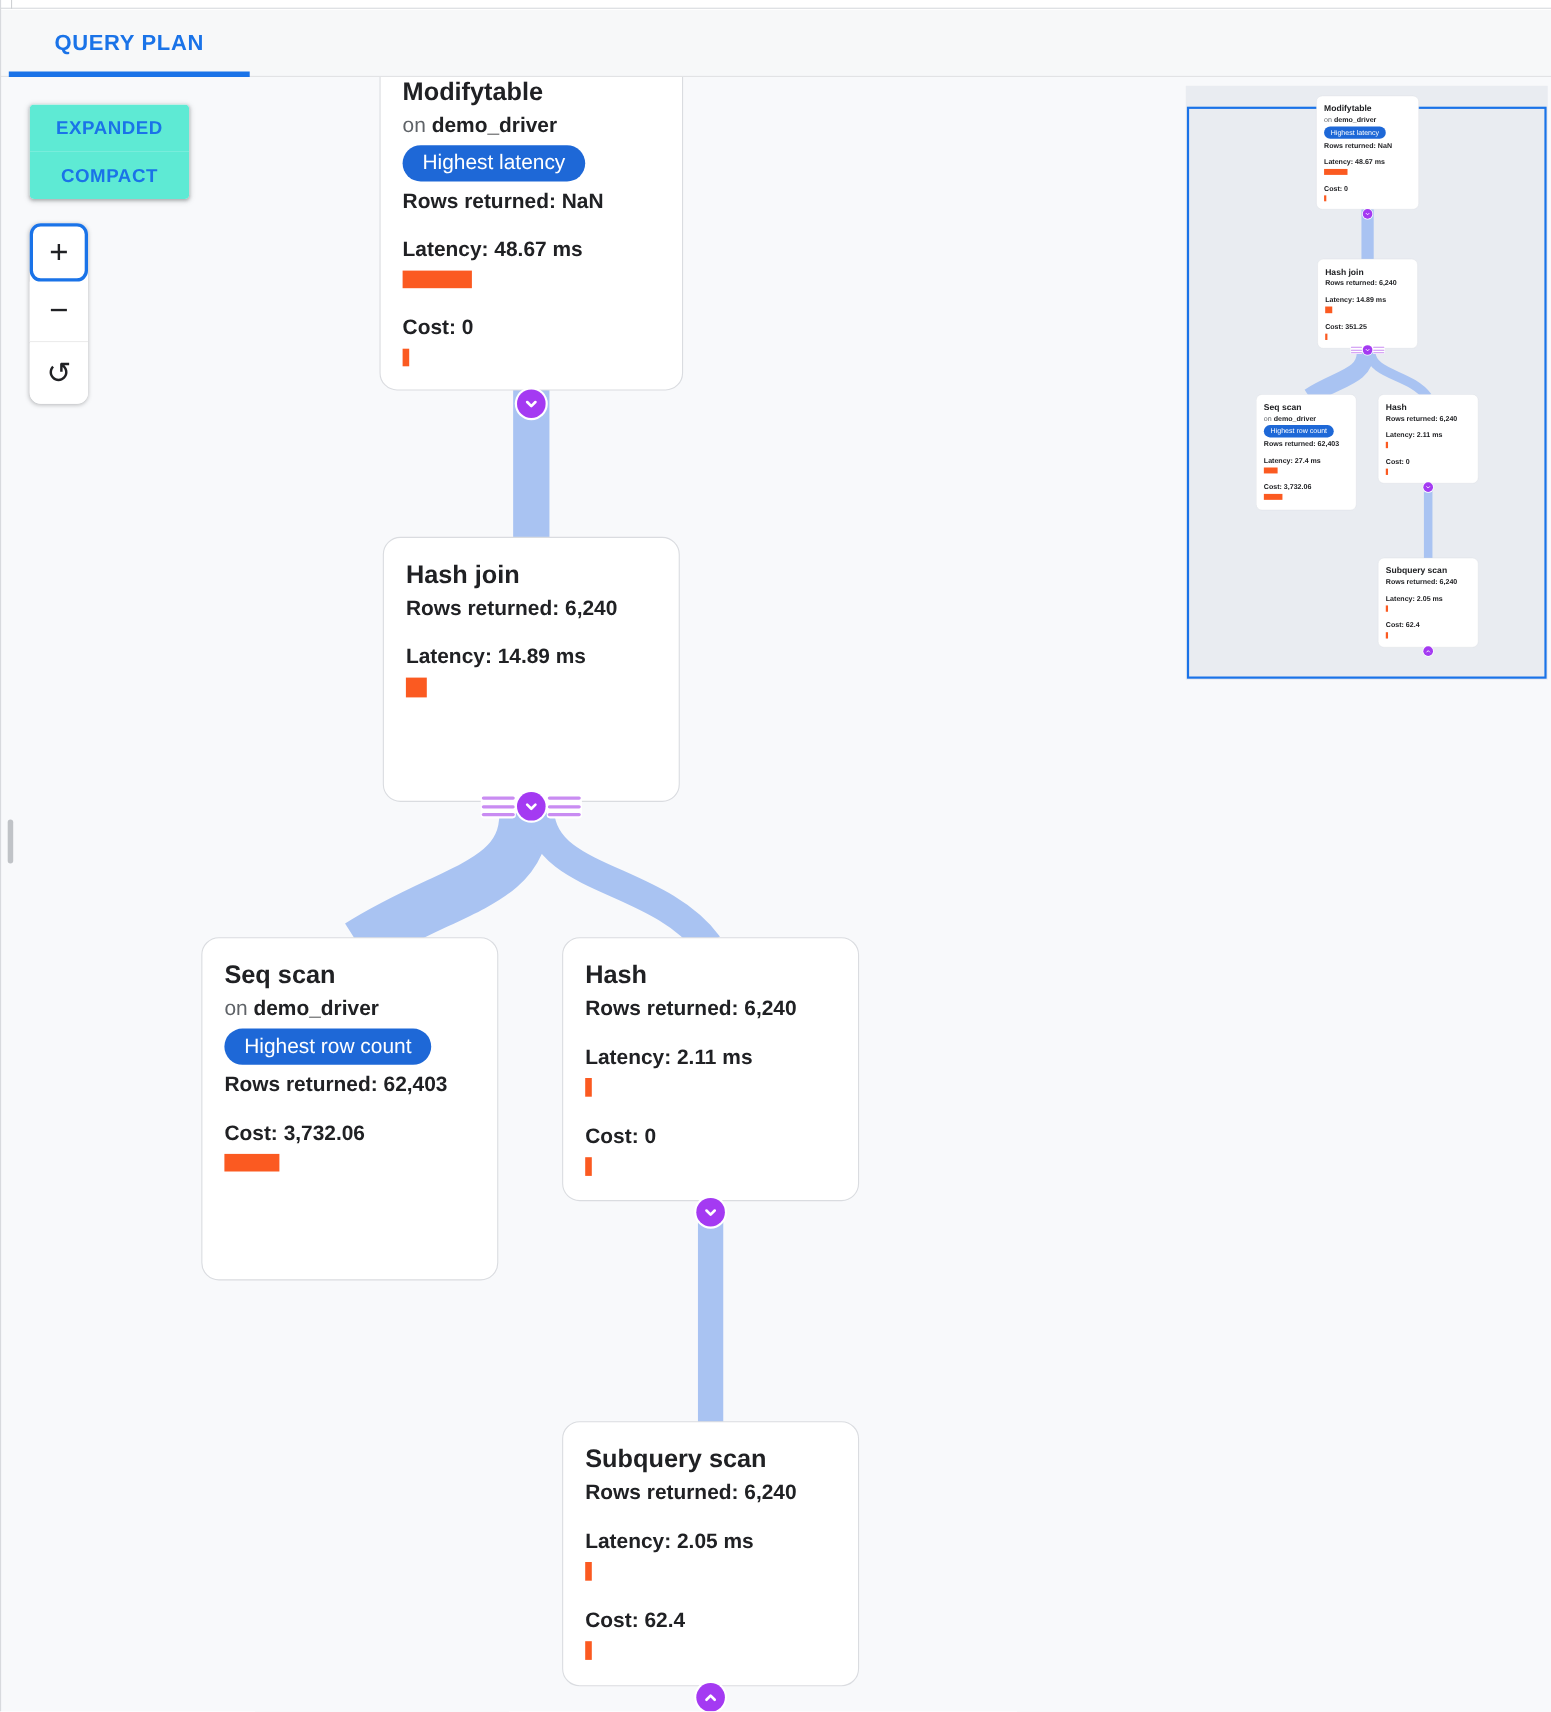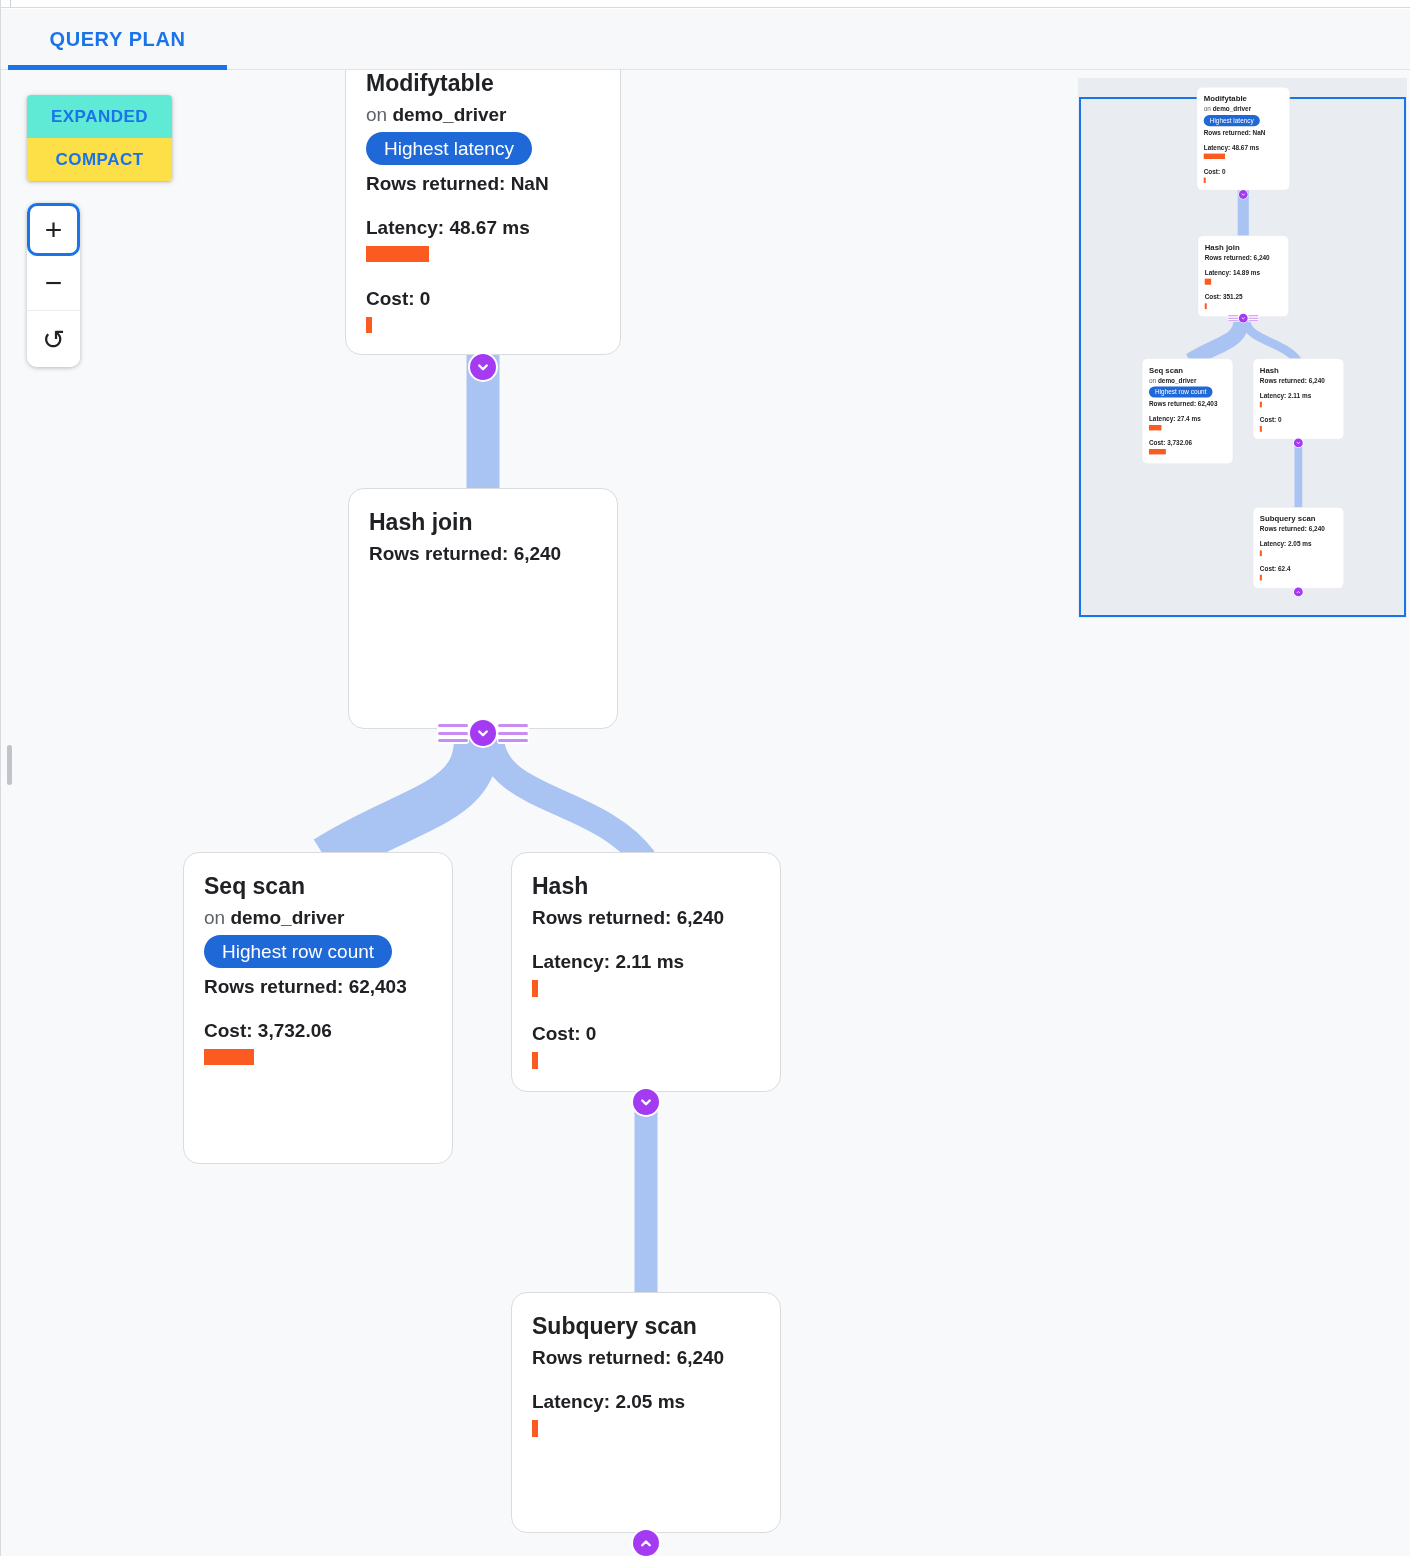--- a/index.html
+++ b/index.html
@@ -63,21 +63,21 @@
   .linegrp { position:absolute; width:32px; height:22px; background:#ffffff; border-radius:3px;
     display:flex; flex-direction:column; justify-content:space-between; padding:2px 1px; z-index:2; }
   .lg-left  { left:437px; top:673px; }
   .lg-right { left:497px; top:673px; }
   .pline { height:3px; background:#c98cf2; border-radius:2px; }
 
   
   .layout-card { position:absolute; left:27px; top:95px; width:145px; background:#ffffff;
     border-radius:4px; box-shadow:0 1px 3px rgba(60,64,67,.3), 0 1px 6px rgba(60,64,67,.15); overflow:hidden; z-index:20; }
   .layout-opt { height:43px; display:flex; align-items:center; justify-content:center;
-    color:#1a73e8; font-size:17px; font-weight:700; letter-spacing:0.5px; cursor:pointer; background:#fde047; }
+    color:#1a73e8; font-size:17px; font-weight:700; letter-spacing:0.5px; cursor:pointer; background:#5eead4; }
   .layout-opt.selected { background:#5eead4; }
 
   
   .zoom-card { position:absolute; left:27px; top:203px; width:53px; height:164px; background:#ffffff;
     border-radius:10px; box-shadow:0 1px 4px rgba(60,64,67,.35); z-index:20; }
   .zoom-btn { width:53px; display:flex; align-items:center; justify-content:center;
     font-size:30px; color:#202124; cursor:pointer; background:#ffffff; }
   .zoom-in { position:absolute; left:0; top:0; height:53px; width:53px; border:3px solid #1a73e8;
     border-radius:10px; z-index:2; }
   .zoom-out { position:absolute; left:0; top:53px; height:55px; border-radius:0;
@@ -149,20 +149,27 @@
           <div class="bar bcost-0"></div>
         </div>
       </div>
 
       <div class="node n-hashjoin">
         <div class="node-title">Hash join</div>
         <div class="node-line">
           <span>Rows returned:</span>
           <span>6,240</span>
         </div>
+        <div class="metric">
+          <div class="node-line">
+            <span>Latency:</span>
+            <span>14.89 ms</span>
+          </div>
+          <div class="bar blat-1"></div>
+        </div>
       </div>
 
       <div class="node n-seqscan">
         <div class="node-title">Seq scan</div>
         <div class="on-line">
           <span class="on-lbl">on</span>
           <span class="tbl-name">demo_driver</span>
         </div>
         <div>
           <span class="badge">Highest row count</span>
@@ -207,20 +214,27 @@
         <div class="node-line">
           <span>Rows returned:</span>
           <span>6,240</span>
         </div>
         <div class="metric">
           <div class="node-line">
             <span>Latency:</span>
             <span>2.05 ms</span>
           </div>
           <div class="bar blat-4"></div>
+        </div>
+        <div class="metric">
+          <div class="node-line">
+            <span>Cost:</span>
+            <span>62.4</span>
+          </div>
+          <div class="bar bcost-4"></div>
         </div>
       </div>
 
       <div class="linegrp lg-left">
         <div class="pline"></div>
           <div class="pline"></div>
           <div class="pline"></div>
       </div>
       <div class="linegrp lg-right">
         <div class="pline"></div>

